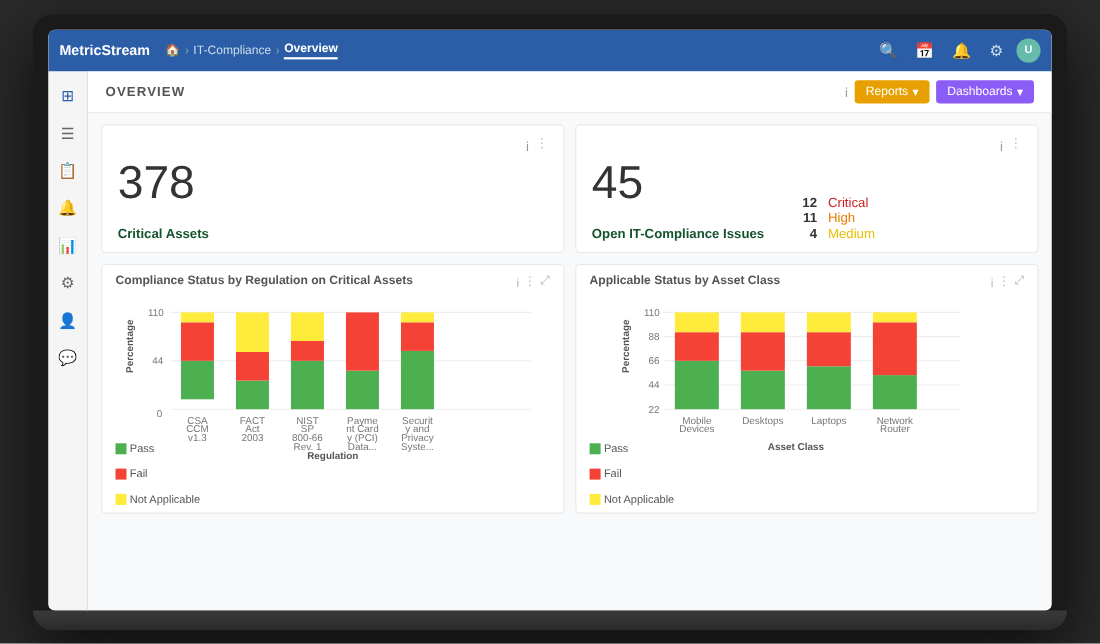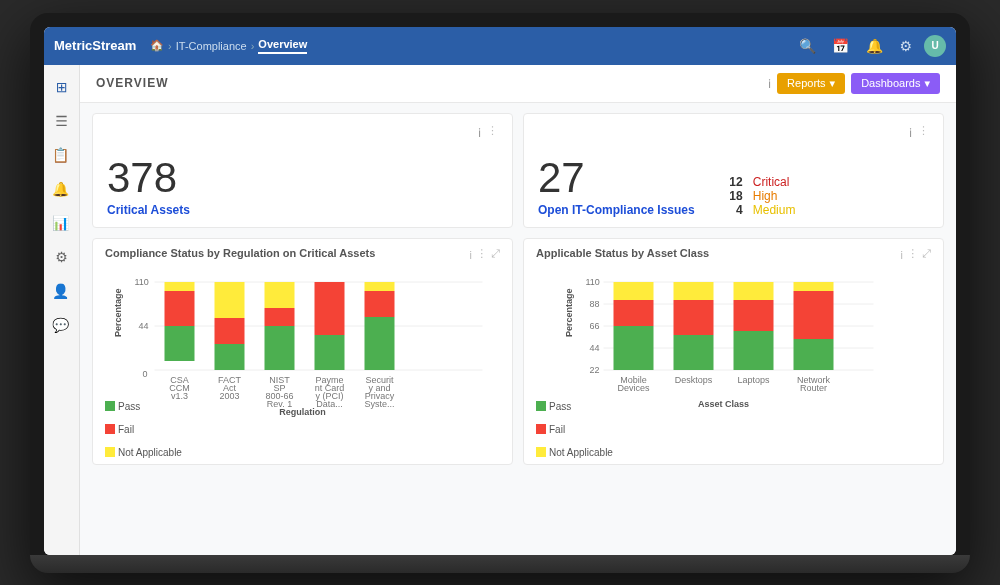--- a/index.html
+++ b/index.html
@@ -190,28 +190,27 @@
       display: flex;
       align-items: flex-end;
       gap: 20px;
     }
 
     .big-number {
       font-size: 42px;
       font-weight: 300;
       color: #333;
       line-height: 1;
-      margin-top: 12px;
     }
 
     .stat-label {
       font-size: 12px;
-      color: #1d4ed8;
+      color: #14532d;
       font-weight: 600;
-      margin-top: 4px;
+      margin-top: 18px;
     }
 
     .side-stats {
       display: flex;
       flex-direction: column;
       gap: 2px;
       font-size: 11px;
     }
     .side-stat-row {
       display: flex;
@@ -369,30 +368,30 @@
             </div>
           </div>
 
           <div class="widget-card issues-widget">
             <div class="widget-card-header">
               <span class="info-icon">ℹ</span>
               <span style="cursor:pointer">⋮</span>
             </div>
             <div class="stat-row">
               <div>
-                <div class="big-number">27</div>
+                <div class="big-number">45</div>
                 <div class="stat-label">Open IT-Compliance Issues</div>
               </div>
               <div class="severity-list">
                 <div class="severity-row">
                   <span class="severity-num">12</span>
                   <span class="sev-critical">Critical</span>
                 </div>
                 <div class="severity-row">
-                  <span class="severity-num">18</span>
+                  <span class="severity-num">11</span>
                   <span class="sev-high">High</span>
                 </div>
                 <div class="severity-row">
                   <span class="severity-num">4</span>
                   <span class="sev-medium">Medium</span>
                 </div>
               </div>
             </div>
           </div>
         </div>

